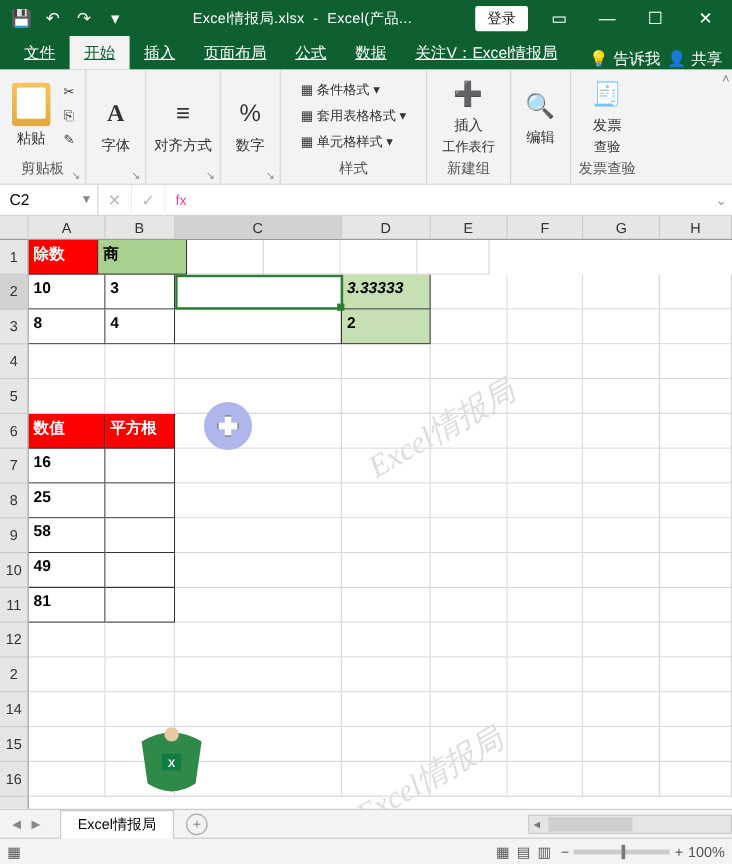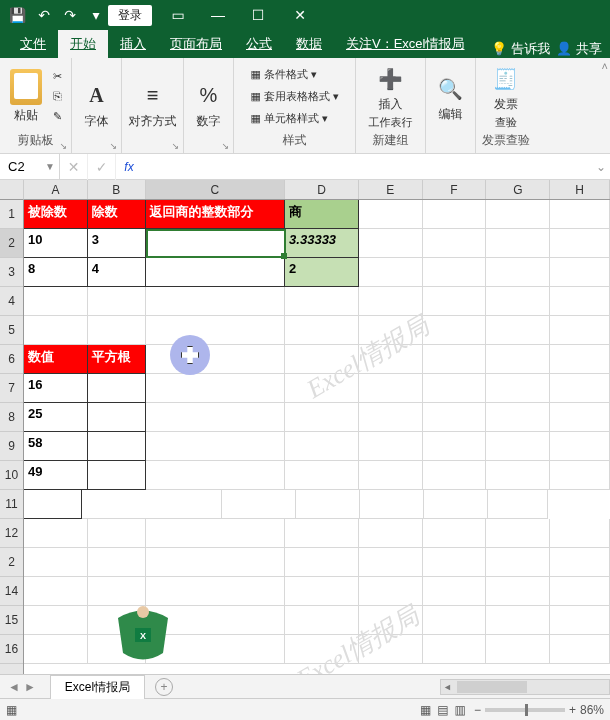--- a/index.html
+++ b/index.html
@@ -29,25 +29,25 @@
 .group .label .launcher { position: absolute; right: -2px; bottom: 0; font-size: 9px; color: #888; }
 .bigbtn { display: flex; flex-direction: column; align-items: center; gap: 2px; font-size: 12px; color: #333; min-width: 40px; }
 .bigbtn .ico { width: 30px; height: 30px; display: flex; align-items: center; justify-content: center; font-size: 20px; }
 .smallcol { display: flex; flex-direction: column; gap: 2px; }
 .smallbtn { height: 18px; display: flex; align-items: center; gap: 3px; font-size: 11px; color: #333; padding: 0 3px; }
 .paste-ico { width: 32px; height: 36px; background: linear-gradient(#f6c55b,#e0a93e); border-radius: 3px; position: relative; }
 .paste-ico::before { content:""; position:absolute; top:4px; left:4px; right:4px; bottom:6px; background:#fff; border-radius:2px; }
 
 
 .namebox-row { height: 26px; display: flex; align-items: center; border-bottom: 1px solid #d6d6d6; }
-.namebox { width: 60px; border-right: 1px solid #d6d6d6; padding-left: 8px; font-size: 13px; display: flex; align-items: center; height: 100%; position: relative; }
+.namebox { width: 82px; border-right: 1px solid #d6d6d6; padding-left: 8px; font-size: 13px; display: flex; align-items: center; height: 100%; position: relative; }
 .namebox .dd { position: absolute; right: 4px; color: #888; font-size: 10px; }
 .fx-btns { display: flex; align-items: center; gap: 0; }
 .fx-btn { width: 28px; height: 26px; display: flex; align-items: center; justify-content: center; color: #bbb; border-right: 1px solid #eee; font-size: 14px; }
-.fx-label { width: 26px; display: flex; align-items: center; justify-content: center; font-style: italic; color: #1d4ed8; }
+.fx-label { width: 26px; display: flex; align-items: center; justify-content: center; color: #ec4899; }
 .formula-input { flex: 1; padding-left: 8px; height: 100%; }
 
 
 .grid-wrap { position: relative; height: 494px; overflow: hidden; }
 .corner { position: absolute; left: 0; top: 0; width: 24px; height: 20px; background: #e6e6e6; border-right: 1px solid #ccc; border-bottom: 1px solid #999; }
 .colheads { position: absolute; left: 24px; top: 0; right: 0; height: 20px; display: flex; background: #e6e6e6; border-bottom: 1px solid #999; }
 .colheads .ch { border-right: 1px solid #ccc; display: flex; align-items: center; justify-content: center; color: #333; font-size: 12px; }
 .rowheads { position: absolute; left: 0; top: 20px; width: 24px; bottom: 0; background: #e6e6e6; border-right: 1px solid #999; }
 .rowheads .rh { height: 29px; border-bottom: 1px solid #ccc; display: flex; align-items: center; justify-content: center; font-size: 12px; color: #333; }
 .cells { position: absolute; left: 24px; top: 20px; right: 0; bottom: 0; }
@@ -90,20 +90,25 @@
 </style>
 </head>
 <body>
 
 <div class="titlebar">
   <div class="qat">
     <div class="qbtn">💾</div>
     <div class="qbtn">↶</div>
     <div class="qbtn">↷</div>
     <div class="qbtn">▾</div>
+  </div>
+  <div class="doc">
+    <span>Excel情报局.xlsx</span>
+    &nbsp;<span>-</span>&nbsp;
+    <span>Excel(产品...</span>
   </div>
   <div class="login">登录</div>
   <div class="winctrl">
     <div class="wbtn">▭</div>
     <div class="wbtn">―</div>
     <div class="wbtn">☐</div>
     <div class="wbtn close">✕</div>
   </div>
 </div>
 
@@ -258,23 +263,21 @@
       <div class="rh">10</div>
       <div class="rh">11</div>
       <div class="rh">12</div>
       <div class="rh">2</div>
       <div class="rh">14</div>
       <div class="rh">15</div>
       <div class="rh">16</div>
     </div>
   <div class="cells" id="cells">
       <div class="row">
-        <div class="cell hdr-red thick" style="width: 64px;">被除数</div>
         <div class="cell hdr-red thick" style="width: 58px;">除数</div>
-        <div class="cell hdr-red thick" style="width: 140px;">返回商的整数部分</div>
         <div class="cell hdr-grn thick" style="width: 74px;">商</div>
         <div class="cell" style="width: 64px;"></div>
         <div class="cell" style="width: 64px;"></div>
         <div class="cell" style="width: 64px;"></div>
         <div class="cell" style="width: 60px;"></div>
       </div>
       <div class="row">
         <div class="cell thick" style="width: 64px;">10</div>
         <div class="cell thick" style="width: 58px;">3</div>
         <div class="cell thick" style="width: 140px;"></div>
@@ -358,20 +361,21 @@
         <div class="cell thick" style="width: 64px;">49</div>
         <div class="cell thick" style="width: 58px;"></div>
         <div class="cell" style="width: 140px;"></div>
         <div class="cell" style="width: 74px;"></div>
         <div class="cell" style="width: 64px;"></div>
         <div class="cell" style="width: 64px;"></div>
         <div class="cell" style="width: 64px;"></div>
         <div class="cell" style="width: 60px;"></div>
       </div>
       <div class="row">
+        <div class="cell thick" style="width: 64px;">81</div>
         <div class="cell thick" style="width: 58px;"></div>
         <div class="cell" style="width: 140px;"></div>
         <div class="cell" style="width: 74px;"></div>
         <div class="cell" style="width: 64px;"></div>
         <div class="cell" style="width: 64px;"></div>
         <div class="cell" style="width: 64px;"></div>
         <div class="cell" style="width: 60px;"></div>
       </div>
       <div class="row">
         <div class="cell" style="width: 64px;"></div>
@@ -461,15 +465,15 @@
     <span>▦</span>
     <span>▤</span>
     <span>▥</span>
   </div>
   <div class="zoom">
     <span>−</span>
     <div class="zoom-track">
         <div class="zthumb"></div>
       </div>
     <span>+</span>
-    <span>86%</span>
+    <span>100%</span>
   </div>
 </div>
 
 </body></html>

